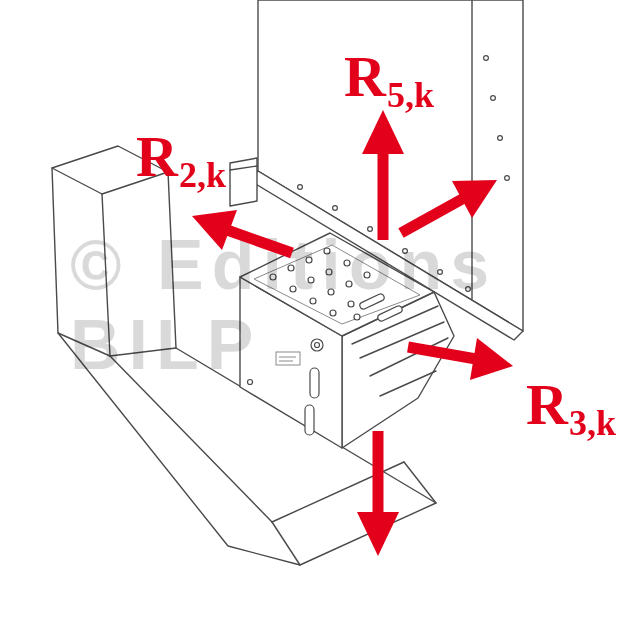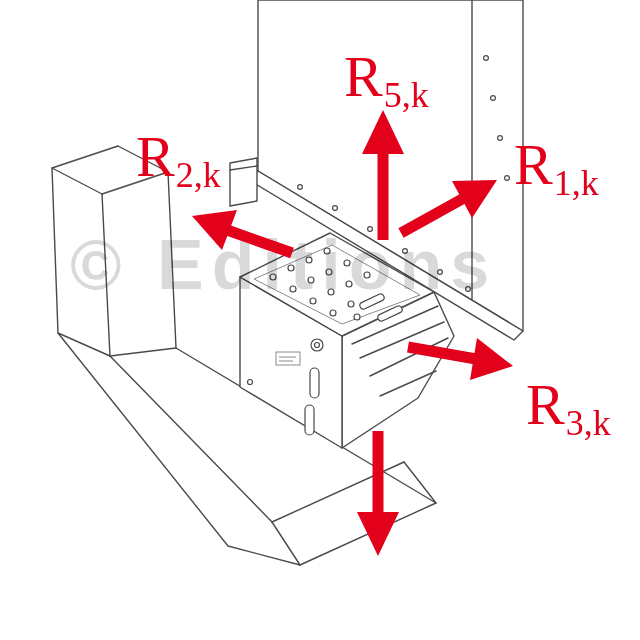--- a/index.html
+++ b/index.html
@@ -16,21 +16,21 @@
   .slot{fill:#ffffff;stroke:#4a4a4a;stroke-width:1.2;}
   .shaft{stroke:#e2001a;stroke-width:11;fill:none;}
   .head{fill:#e2001a;stroke:none;}
   .watermark-line{
     position:absolute;color:rgba(0,0,0,0.15);font-weight:bold;
     font-family:"Liberation Sans",sans-serif;font-size:70px;letter-spacing:8px;
     white-space:nowrap;line-height:1;user-select:none;
   }
   .force-label{
     position:absolute;color:#e2001a;font-family:"Liberation Serif",serif;
-    font-weight:normal;white-space:nowrap;line-height:1;
+    font-weight:bold;white-space:nowrap;line-height:1;
   }
   .force-label .main{font-size:58px;}
   .force-label .sub{font-size:36px;position:relative;top:11px;margin-left:1px;}
 </style>
 </head>
 <body>
 
 <div class="stage">
 
   <svg width="640" height="640" viewBox="0 0 640 640">
@@ -107,20 +107,21 @@
       <circle class="hole" cx="367" cy="275" r="3"></circle>
       <circle class="hole" cx="333" cy="313" r="3"></circle>
       <circle class="hole" cx="351" cy="304" r="3"></circle>
       <circle class="hole" cx="357" cy="317" r="3"></circle>
       <rect class="slot" x="359" y="298" width="26" height="7" rx="3.5" transform="rotate(-25 372 301.5)"></rect>
       <rect class="slot" x="377" y="310" width="26" height="7" rx="3.5" transform="rotate(-25 390 313.5)"></rect>
     </g>
   </svg>
 
   <div class="watermark-line" style="left:70px;top:230px">© Editions</div>
+  <div class="watermark-line" style="left:70px;top:310px">BILP</div>
 
   <svg width="640" height="640" viewBox="0 0 640 640">
     <g>
       <line class="shaft" x1="383" y1="240" x2="383" y2="154" stroke="#e2001a"></line>
       <polygon class="head" points="383,110 362,154 404,154" fill="#e2001a"></polygon>
     </g>
     <g>
       <line class="shaft" x1="401" y1="233" x2="464" y2="198" stroke="#e2001a"></line>
       <polygon class="head" points="497,180 472,218 452,181" fill="#e2001a"></polygon>
     </g>
@@ -134,23 +135,20 @@
     </g>
     <g>
       <line class="shaft" x1="378" y1="431" x2="378" y2="512" stroke="#e2001a"></line>
       <polygon class="head" points="378,556 357,512 399,512" fill="#e2001a"></polygon>
     </g>
   </svg>
 
   <div class="force-label" style="left:344px;top:48px">
     <span class="main">R</span><span class="sub">5,k</span>
   </div>
-  <div class="force-label" style="left:514px;top:136px">
-    <span class="main">R</span><span class="sub">1,k</span>
-  </div>
   <div class="force-label" style="left:136px;top:128px">
     <span class="main">R</span><span class="sub">2,k</span>
   </div>
   <div class="force-label" style="left:526px;top:376px">
     <span class="main">R</span><span class="sub">3,k</span>
   </div>
 
 </div>
 
 </body></html>

